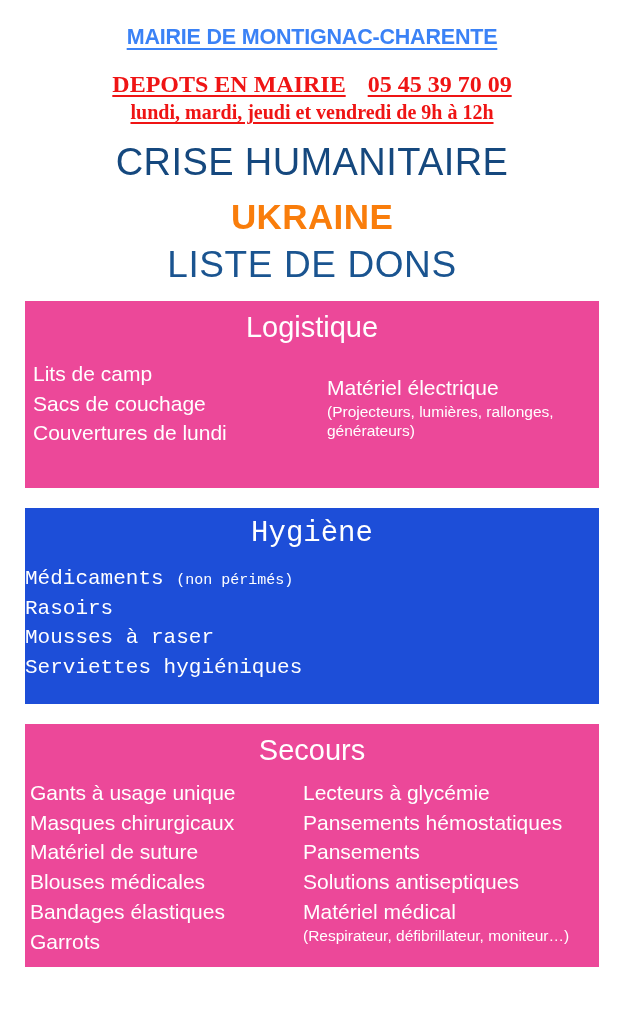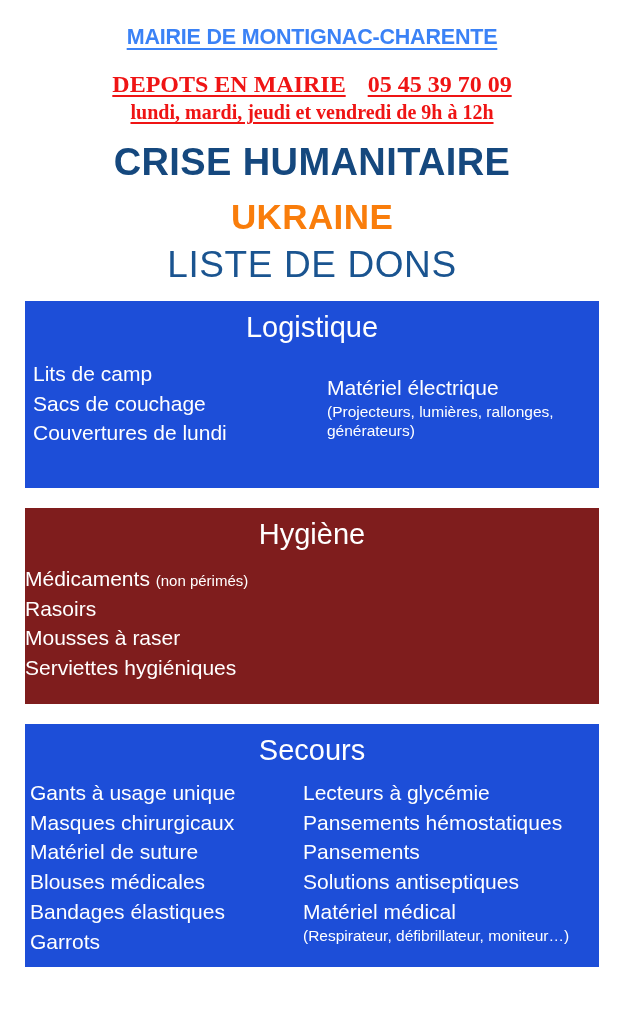--- a/index.html
+++ b/index.html
@@ -65,21 +65,21 @@
     display: inline-block;
     margin-top: 1px;
   }
 
   
   .titles {
     text-align: center;
     margin-top: 16px;
   }
   .crise {
-    font-weight: bold;
+    font-weight: normal;
     font-size: 38px;
     color: #15487e;
     letter-spacing: 0.4px;
     line-height: 1.12;
   }
   .ukraine {
     font-weight: bold;
     font-size: 35px;
     color: #f97d0b;
     letter-spacing: 0.4px;
@@ -101,22 +101,22 @@
     width: 574px;
     padding-top: 14px;
   }
   .panel {
     box-sizing: border-box;
     width: 574px;
     color: #ffffff;
     padding: 8px 0 10px 0;
     margin-bottom: 20px;
   }
-  .panel.orange { background: #1d4ed8; }
-  .panel.blue   { background: #7f1d1d; }
+  .panel.orange { background: #ec4899; }
+  .panel.blue   { background: #1d4ed8; font-family: Liberation Mono, monospace; }
 
   .panel-title {
     text-align: center;
     font-size: 29px;
     font-weight: normal;
     line-height: 1.25;
     margin-bottom: 6px;
   }
 
   .panel-cols {

